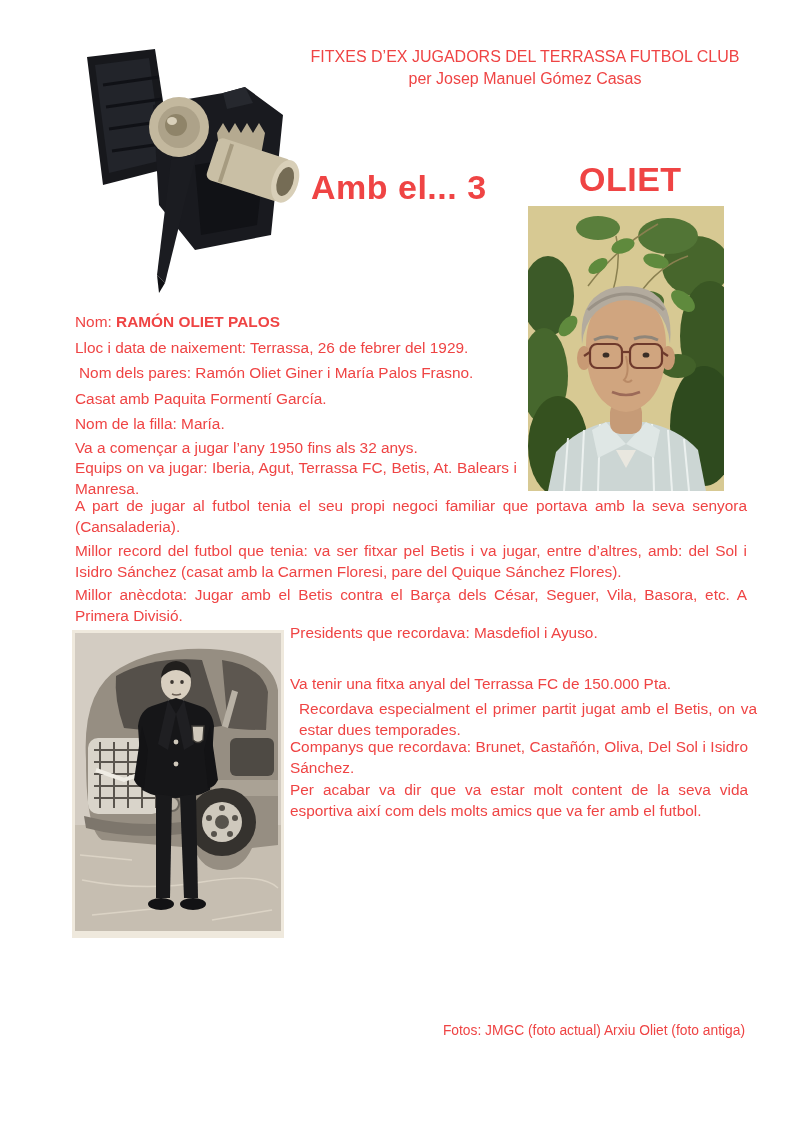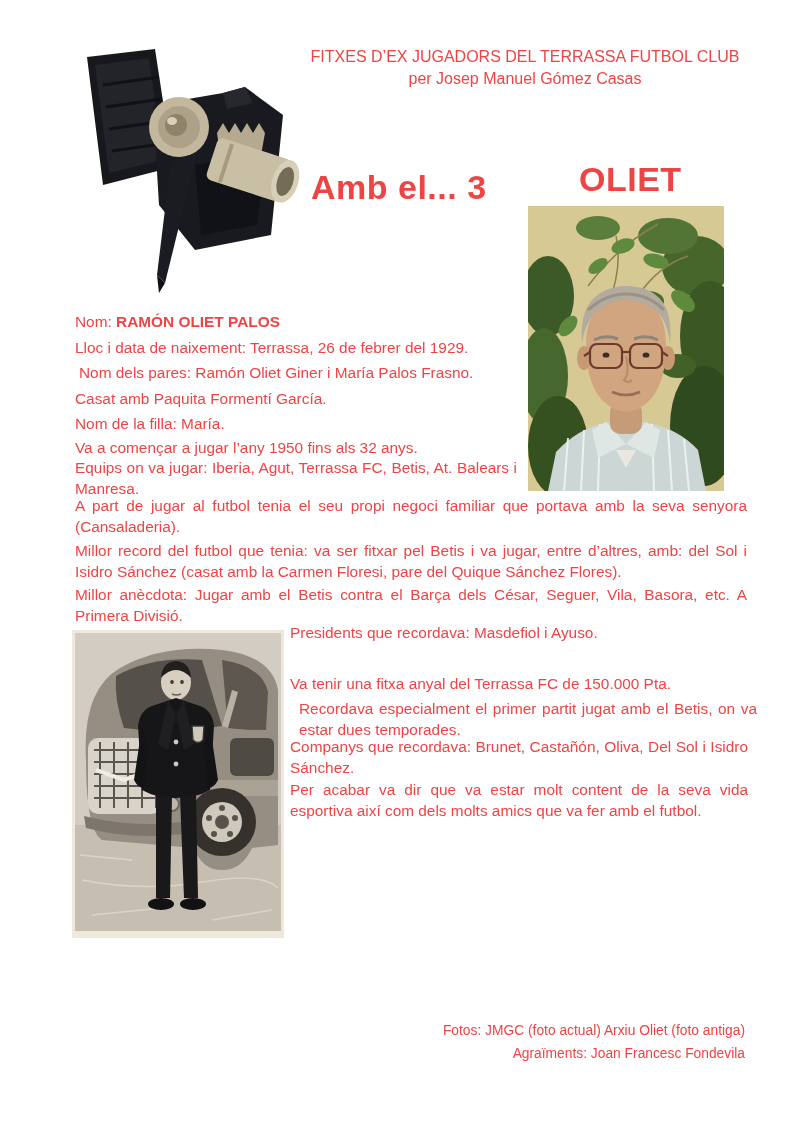--- a/index.html
+++ b/index.html
@@ -248,16 +248,15 @@
 
   <div class="abs bodyline" style="left:290px;top:623px;">Presidents que recordava: Masdefiol i Ayuso.</div>
   <div class="abs bodyline" style="left:290px;top:674px;">Va tenir una fitxa anyal del Terrassa FC de 150.000 Pta.</div>
   <div class="abs para" style="left:290px;top:699px;width:458px;margin-left:9px;">Recordava especialment el primer partit jugat amb el Betis, on va estar dues temporades.</div>
   <div class="abs para" style="left:290px;top:737px;width:458px;">Companys que recordava: Brunet, Castañón, Oliva, Del Sol i Isidro Sánchez.</div>
   <div class="abs para" style="left:290px;top:780px;width:458px;">Per acabar va dir que va estar molt content de la seva vida esportiva així com dels molts amics que va fer amb el futbol.</div>
 
 
   <div class="abs credits">
     <div>Fotos: JMGC (foto actual) Arxiu Oliet (foto antiga)</div>
-    <div>Agraïments: Joan Francesc Fondevila</div>
   </div>
 
 </div>
 
 </body></html>

